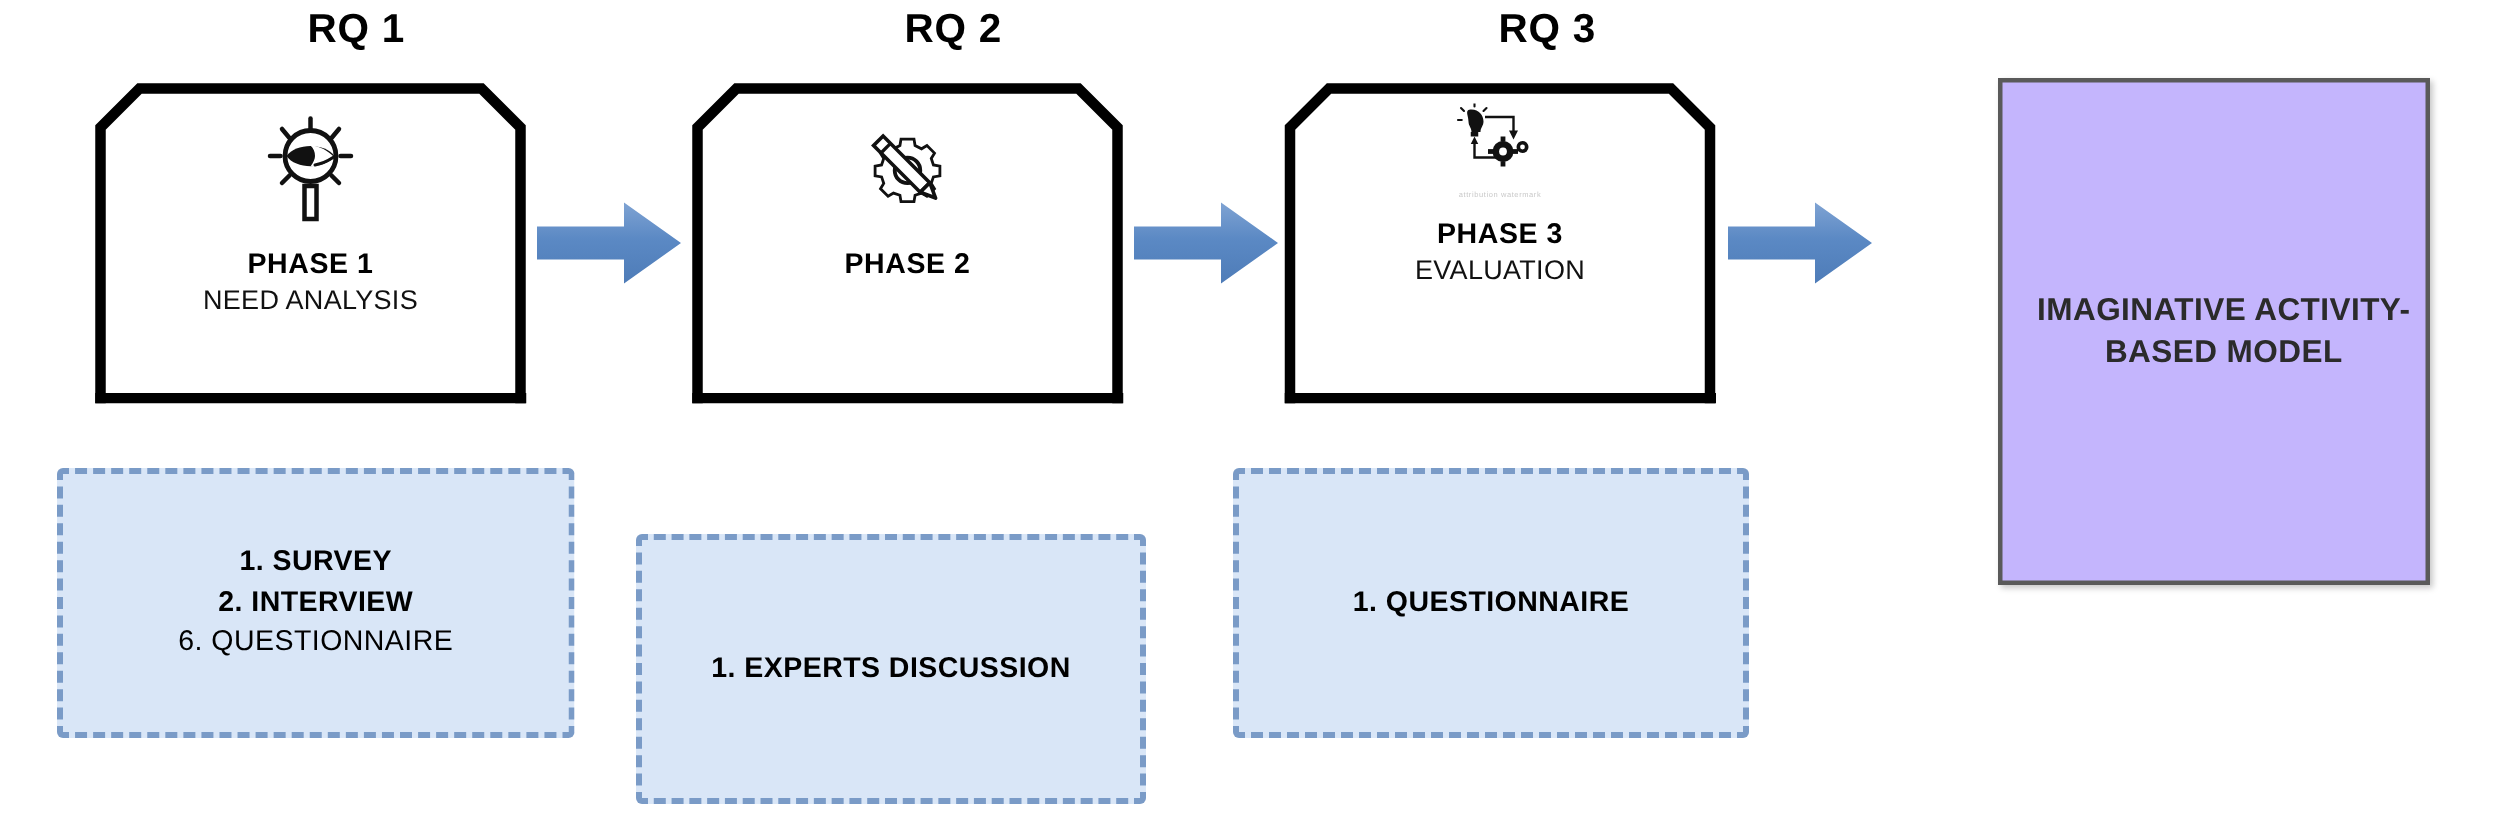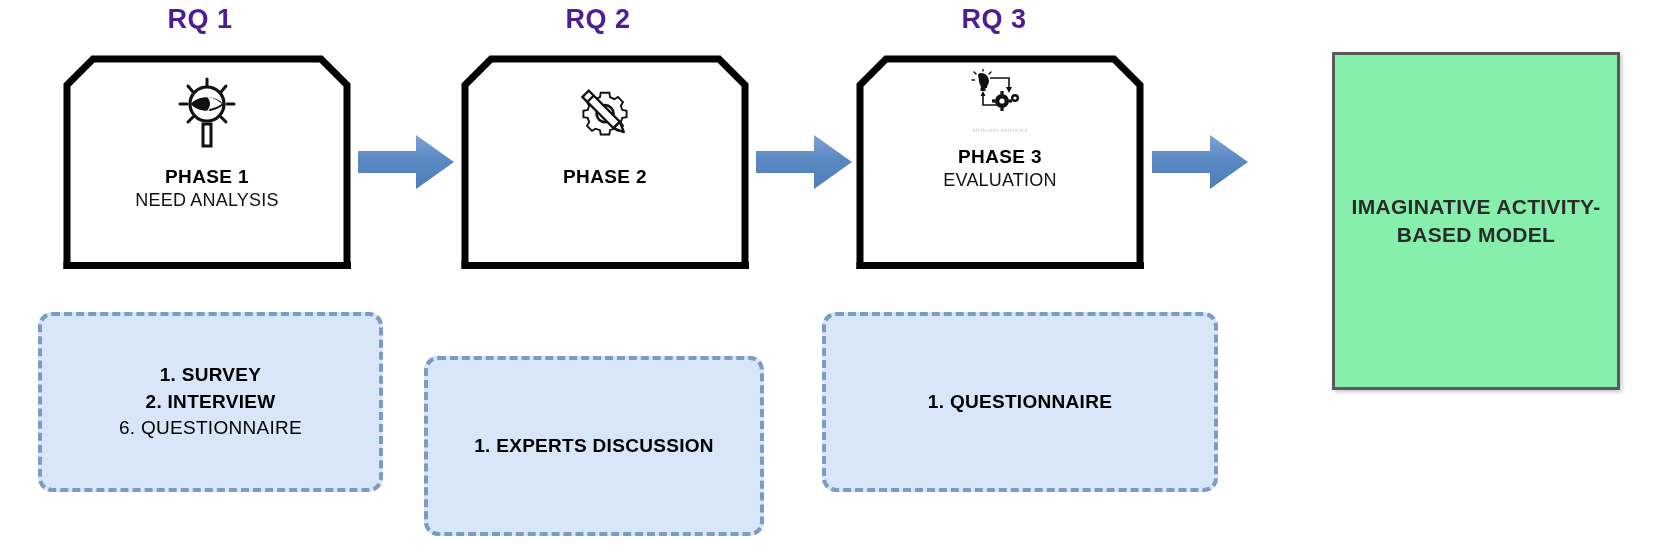--- a/index.html
+++ b/index.html
@@ -17,23 +17,23 @@
     width: 1670px;
     height: 557px;
     background: #ffffff;
   }
 
   
   .rq-label {
     position: absolute;
     font-size: 27px;
     font-weight: bold;
-    color: #4c1d95;
+    color: #000000;
     letter-spacing: 0.5px;
-    text-align: center;
+    text-align: right;
     white-space: nowrap;
   }
 
   
   .phase-box {
     position: absolute;
     width: 288px;
     height: 214px;
   }
   .phase-box svg.frame {
@@ -90,21 +90,21 @@
     width: 96px;
     height: 58px;
   }
 
   
   .method-box {
     position: absolute;
     height: 180px;
     background: #D9E6F7;
     border: 4px dashed #7A9BC7;
-    border-radius: 14px;
+    border-radius: 4px;
     display: flex;
     align-items: center;
     justify-content: center;
   }
   .method-list {
     text-align: center;
     line-height: 1.42;
   }
   .method-item {
     font-size: 19px;
@@ -113,26 +113,26 @@
     letter-spacing: 0.3px;
     white-space: nowrap;
   }
   .method-item.light {
     font-weight: normal;
   }
 
   
   .outcome-box {
     position: absolute;
-    background: #86efac;
+    background: #c4b5fd;
     border: 3px solid #5A5A5A;
     box-shadow: 2px 2px 4px rgba(0,0,0,0.22);
     display: flex;
     align-items: center;
-    justify-content: center;
+    justify-content: flex-end;
   }
   .outcome-text {
     text-align: center;
     font-size: 21px;
     font-weight: bold;
     color: #2b2b2b;
     letter-spacing: 0.3px;
     line-height: 1.35;
     padding: 0 10px;
   }
@@ -322,19 +322,19 @@
       <div class="method-item light">6. QUESTIONNAIRE</div>
     </div>
   </div>
 
   <div class="method-box" style="left:424px; top:312px; width:340px;margin-top:44px;">
     <div class="method-list">
       <div class="method-item">1. EXPERTS DISCUSSION</div>
     </div>
   </div>
 
-  <div class="method-box" style="left:822px; top:312px; width:396px;">
+  <div class="method-box" style="left:822px; top:312px; width:344px;">
     <div class="method-list">
       <div class="method-item">1. QUESTIONNAIRE</div>
     </div>
   </div>
 
 </div>
 
 </body></html>

